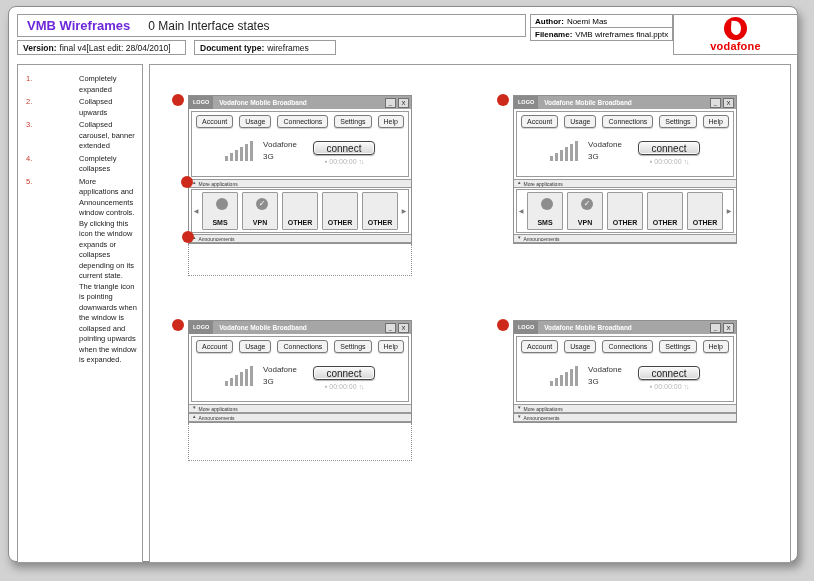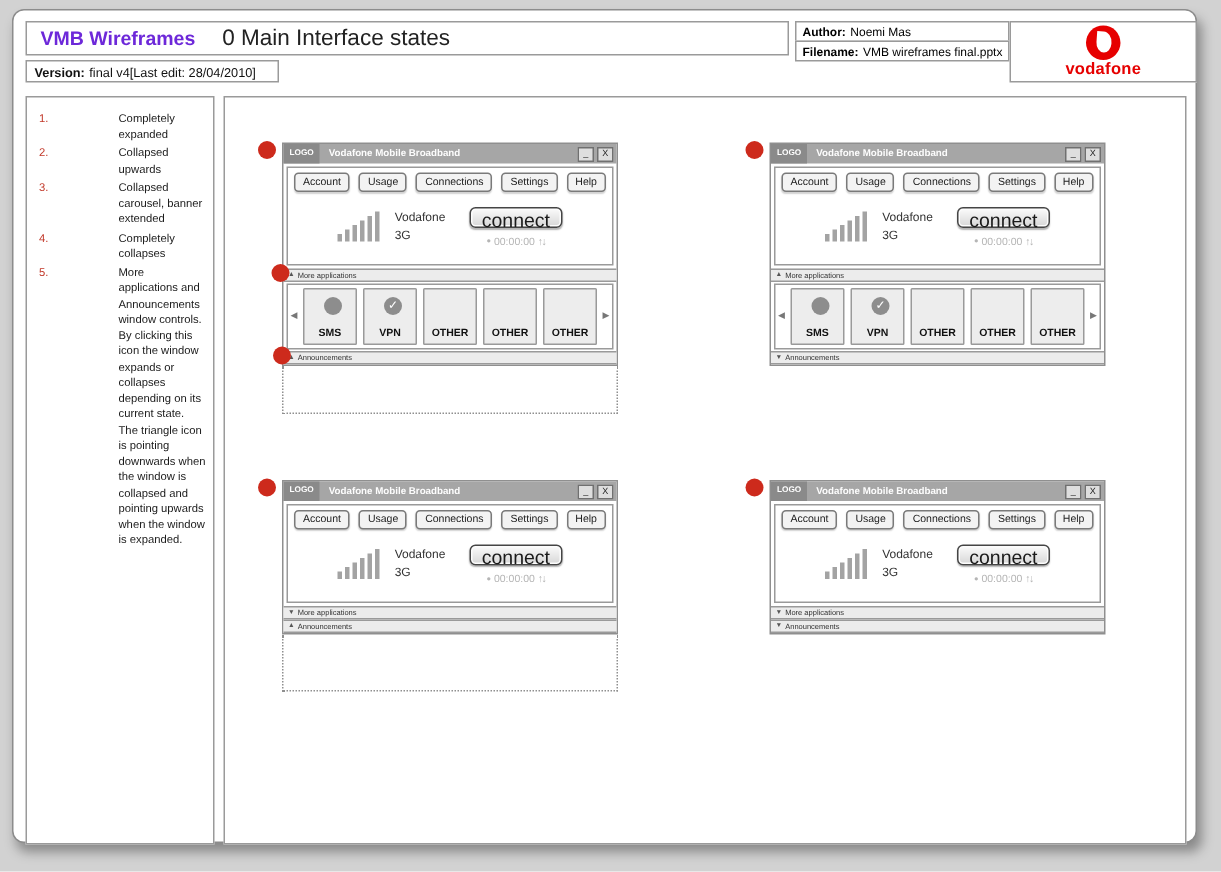--- a/index.html
+++ b/index.html
@@ -13,21 +13,21 @@
   .page {
     position: absolute; left: 8px; top: 6px; width: 790px; height: 556px;
     background: #fff; border: 1px solid #8c8c8c; border-radius: 8px;
     box-shadow: 3px 6px 8px rgba(0,0,0,.35);
   }
   .box { position: absolute; border: 1px solid #9a9a9a; background: #fff; }
 
   
   .title-box { left: 8px; top: 7px; width: 509px; height: 23px; display: flex; align-items: center; }
   .doc-title { font-size: 13px; font-weight: bold; color: #6d28d9; margin-left: 9px; white-space: nowrap; }
-  .doc-subtitle { font-size: 15px; color: #222; margin-left: 18px; white-space: nowrap; }
+  .doc-subtitle { font-size: 12px; color: #222; margin-left: 18px; white-space: nowrap; }
 
   .lv { font-size: 8.5px; color: #111; display: flex; align-items: center; padding-left: 5px; white-space: nowrap; }
   .lv b { font-weight: bold; }
   .lv .val { margin-left: 3px; }
 
   .version-box { left: 8px; top: 33px; width: 169px; height: 15px; }
   .doctype-box { left: 185px; top: 33px; width: 142px; height: 15px; }
 
   .info-table { position: absolute; left: 521px; top: 7px; width: 143px; }
   .info-row { border: 1px solid #9a9a9a; height: 14px; margin-bottom: -1px; background: #fff;
@@ -70,21 +70,21 @@
          box-shadow: 0 1px 1px rgba(0,0,0,.18); white-space: nowrap; }
 
   .banner { display: flex; align-items: center; justify-content: center; height: 44px; margin-top: 1px; }
   .sig { display: flex; align-items: flex-end; height: 20px; }
   .sig i { display: block; width: 3px; margin-right: 2px; background: #a3a3a3; }
   .sig i:nth-child(1){height:5px;} .sig i:nth-child(2){height:8px;}
   .sig i:nth-child(3){height:11px;} .sig i:nth-child(4){height:14px;}
   .sig i:nth-child(5){height:17px;} .sig i:nth-child(6){height:20px;}
   .nettext { margin-left: 8px; font-size: 8px; color: #333; line-height: 1.5; }
   .connectcol { margin-left: 16px; text-align: center; }
-  .connect { font-family: inherit; width: 62px; height: 14px; font-size: 13px; color: #1a1a1a;
+  .connect { font-family: inherit; width: 62px; height: 14px; font-size: 10px; color: #1a1a1a;
              border: 1px solid #454545; border-radius: 4px;
              background: linear-gradient(#fbfbfb, #d7d7d7);
              box-shadow: inset 0 0 0 1px #fcfcfc, 0 1px 1px rgba(0,0,0,.3); }
   .timer { margin-top: 2px; font-size: 7px; color: #b5b5b5; white-space: nowrap; }
   .timer .dot { font-size: 5px; vertical-align: 1px; margin-right: 2px; }
   .updown { margin-left: 2px; letter-spacing: -1px; }
 
   .thinbar { height: 9px; border-top: 1px solid #9a9a9a; border-bottom: 1px solid #9a9a9a;
              background: #ececec; display: flex; align-items: center; padding-left: 3px; cursor: default; }
   .tri { font-size: 4.5px; color: #555; margin-right: 2px; line-height: 1; }
@@ -115,20 +115,24 @@
   <div class="box title-box">
     <span class="doc-title">VMB Wireframes</span>
     <span class="doc-subtitle">0 Main Interface states</span>
   </div>
 
   <div class="box version-box lv">
     <b>Version:</b>
     <span class="val">final v4[Last edit: 28/04/2010]</span>
   </div>
 
+  <div class="box doctype-box lv">
+    <b>Document type:</b>
+    <span class="val">wireframes</span>
+  </div>
 
   <div class="info-table">
     <div class="info-row">
       <b>Author:</b>
       <span class="val">Noemi Mas</span>
     </div>
     <div class="info-row">
       <b>Filename:</b>
       <span class="val">VMB wireframes final.pptx</span>
     </div>

